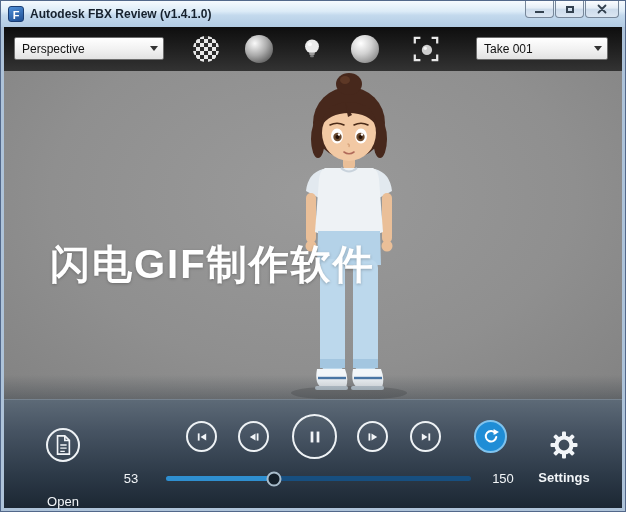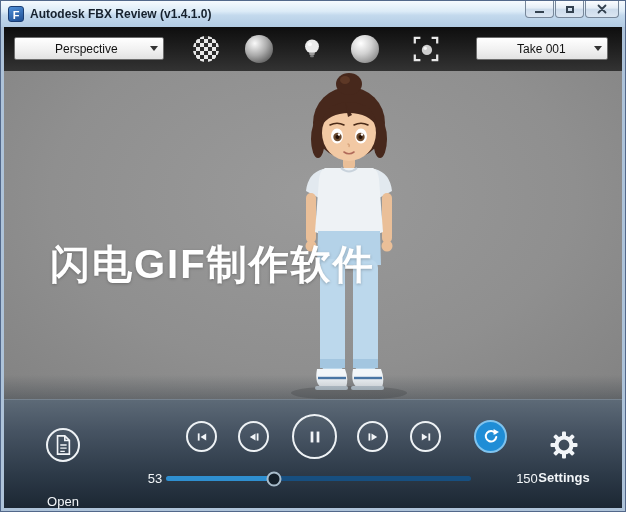--- a/index.html
+++ b/index.html
@@ -36,21 +36,21 @@
   .toolbar{
     position:absolute;top:26px;left:3px;right:3px;height:44px;
     background:linear-gradient(180deg,#0e0e0e 0%,#222 55%,#333 100%);
   }
   .combo{
     position:absolute;height:23px;box-sizing:border-box;
     background:linear-gradient(180deg,#ffffff,#f1f1f1 55%,#e2e2e2);
     border:1px solid #6d6d6d;border-radius:2px;
     display:flex;align-items:center;font-size:12px;color:#111;cursor:pointer;
   }
-  .combo .combo-label{flex:1;white-space:nowrap;overflow:hidden;margin-left:40px;}
+  .combo .combo-label{flex:1;padding-left:7px;white-space:nowrap;overflow:hidden;}
   .combo .chev{width:18px;display:flex;align-items:center;justify-content:center;}
   .tri-down{width:0;height:0;border-left:4px solid transparent;border-right:4px solid transparent;border-top:5px solid #333;}
   .view-combo{left:10px;top:10px;width:150px;}
   .take-combo{right:14px;top:10px;width:132px;}
   .tool-circle{
     position:absolute;top:8px;width:28px;height:28px;border-radius:50%;
     display:flex;align-items:center;justify-content:center;cursor:pointer;background:transparent;
   }
   .sphere-shaded{background:radial-gradient(circle at 35% 30%,#fafafa,#ababab 45%,#565656 85%,#3d3d3d);}
   .sphere-material{background:radial-gradient(circle at 35% 30%,#ffffff,#d2d2d2 40%,#7b7b7b 90%);}
@@ -80,21 +80,21 @@
     display:flex;align-items:center;justify-content:center;cursor:pointer;
     border:2px solid #eef2f5;background:rgba(255,255,255,0.02);
   }
   .pb-small{width:31px;height:31px;top:21px;}
   .pb-pause{width:45px;height:45px;top:14px;left:288px;border-width:2.5px;}
   .pb-loop{width:33px;height:33px;top:20px;left:470px;background:#1f8dd6;border:2px solid #7fc3ee;}
   .pb-plain{border:none;background:transparent;}
   .pb-label{
     position:absolute;width:70px;text-align:center;color:#f2f5f8;font-size:13px;top:70px;
   }
-  .frame-label{position:absolute;color:#f2f5f8;font-size:13px;top:71px;text-align:center;margin-left:24px;}
+  .frame-label{position:absolute;color:#f2f5f8;font-size:13px;top:71px;text-align:center;}
   .timeline{
     position:absolute;left:162px;top:76px;width:305px;height:5px;border-radius:3px;
     background:#174f80;cursor:pointer;
   }
   .timeline-fill{position:absolute;left:0;top:0;bottom:0;border-radius:3px;background:#2f8fd0;}
   .timeline-thumb{
     position:absolute;top:50%;width:15px;height:15px;border-radius:50%;
     background:#141f29;border:2px solid #a8bccb;box-sizing:border-box;
     transform:translate(-50%,-50%);cursor:grab;
   }

